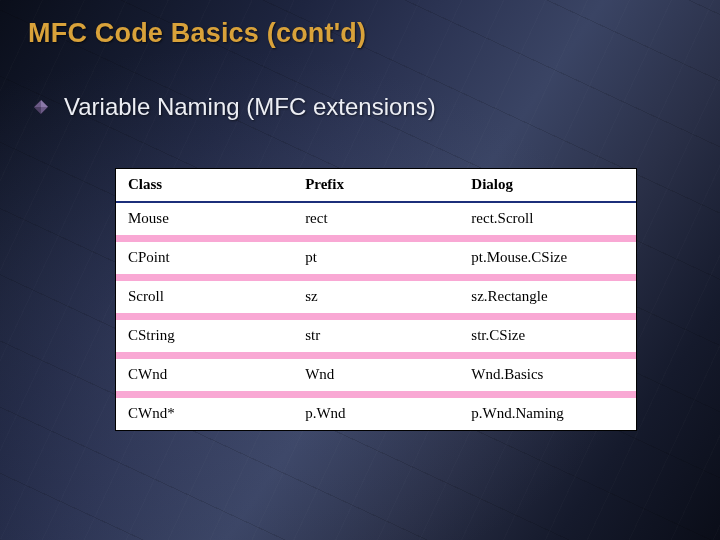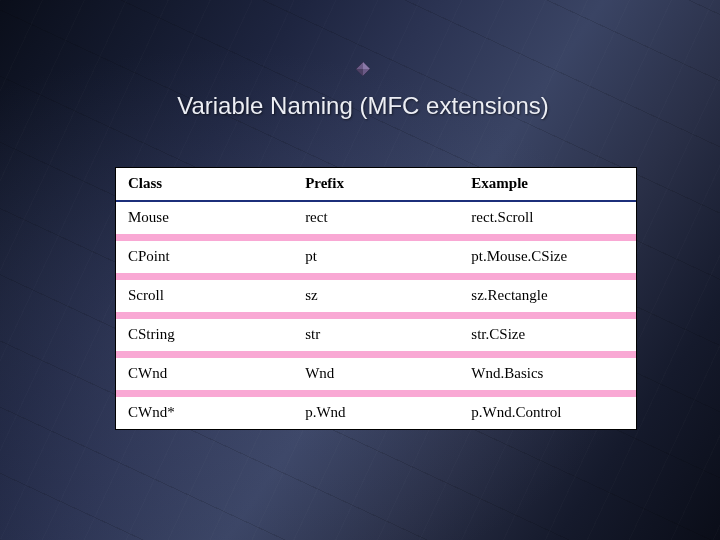--- a/index.html
+++ b/index.html
@@ -48,21 +48,20 @@
     font-size: 27px;
     letter-spacing: 0.2px;
     text-shadow: 1px 1px 2px rgba(0,0,0,0.6);
   }
   .bullet-row {
     margin-top: 44px;
     display: flex;
     align-items: center;
     gap: 16px;
     padding-left: 6px;
-    flex-direction: column;
   }
   .diamond-icon {
     width: 14px; height: 14px;
     display: inline-block;
     position: relative;
     flex: 0 0 auto;
   }
   .diamond-icon svg { display: block; }
   .subtitle {
     font-size: 24px;
@@ -100,20 +99,21 @@
   tbody tr:first-child td { border-top: none; }
   col.c1 { width: 34%; }
   col.c2 { width: 32%; }
   col.c3 { width: 34%; }
 </style>
 </head>
 <body>
 
 <div class="slide">
 
+  <h1 class="title">MFC Code Basics (cont'd)</h1>
 
   <div class="bullet-row">
     <span class="diamond-icon">
       <svg viewBox="0 0 14 14" width="14" height="14">
         <polygon points="7,0 14,7 7,14 0,7" fill="#6b5a86" stroke="#2a2340" stroke-width="0.6"></polygon>
         <polygon points="7,0 14,7 7,7" fill="#8a79a8"></polygon>
         <polygon points="0,7 7,14 7,7" fill="#4c3f63"></polygon>
       </svg>
     </span>
     <div class="subtitle">Variable Naming (MFC extensions)</div>
@@ -123,21 +123,21 @@
     <table>
       <colgroup>
           <col class="c1">
           <col class="c2">
           <col class="c3">
         </colgroup>
       <thead>
         <tr>
           <th>Class</th>
           <th>Prefix</th>
-          <th>Example</th>
+          <th>Dialog</th>
         </tr>
       </thead>
       <tbody>
         <tr>
           <td>Mouse</td>
           <td>rect</td>
           <td>rect.Scroll</td>
         </tr>
         <tr>
           <td>CPoint</td>
@@ -155,19 +155,19 @@
           <td>str.CSize</td>
         </tr>
         <tr>
           <td>CWnd</td>
           <td>Wnd</td>
           <td>Wnd.Basics</td>
         </tr>
         <tr>
           <td>CWnd*</td>
           <td>p.Wnd</td>
-          <td>p.Wnd.Control</td>
+          <td>p.Wnd.Naming</td>
         </tr>
       </tbody>
     </table>
   </div>
 
 </div>
 
 </body></html>

